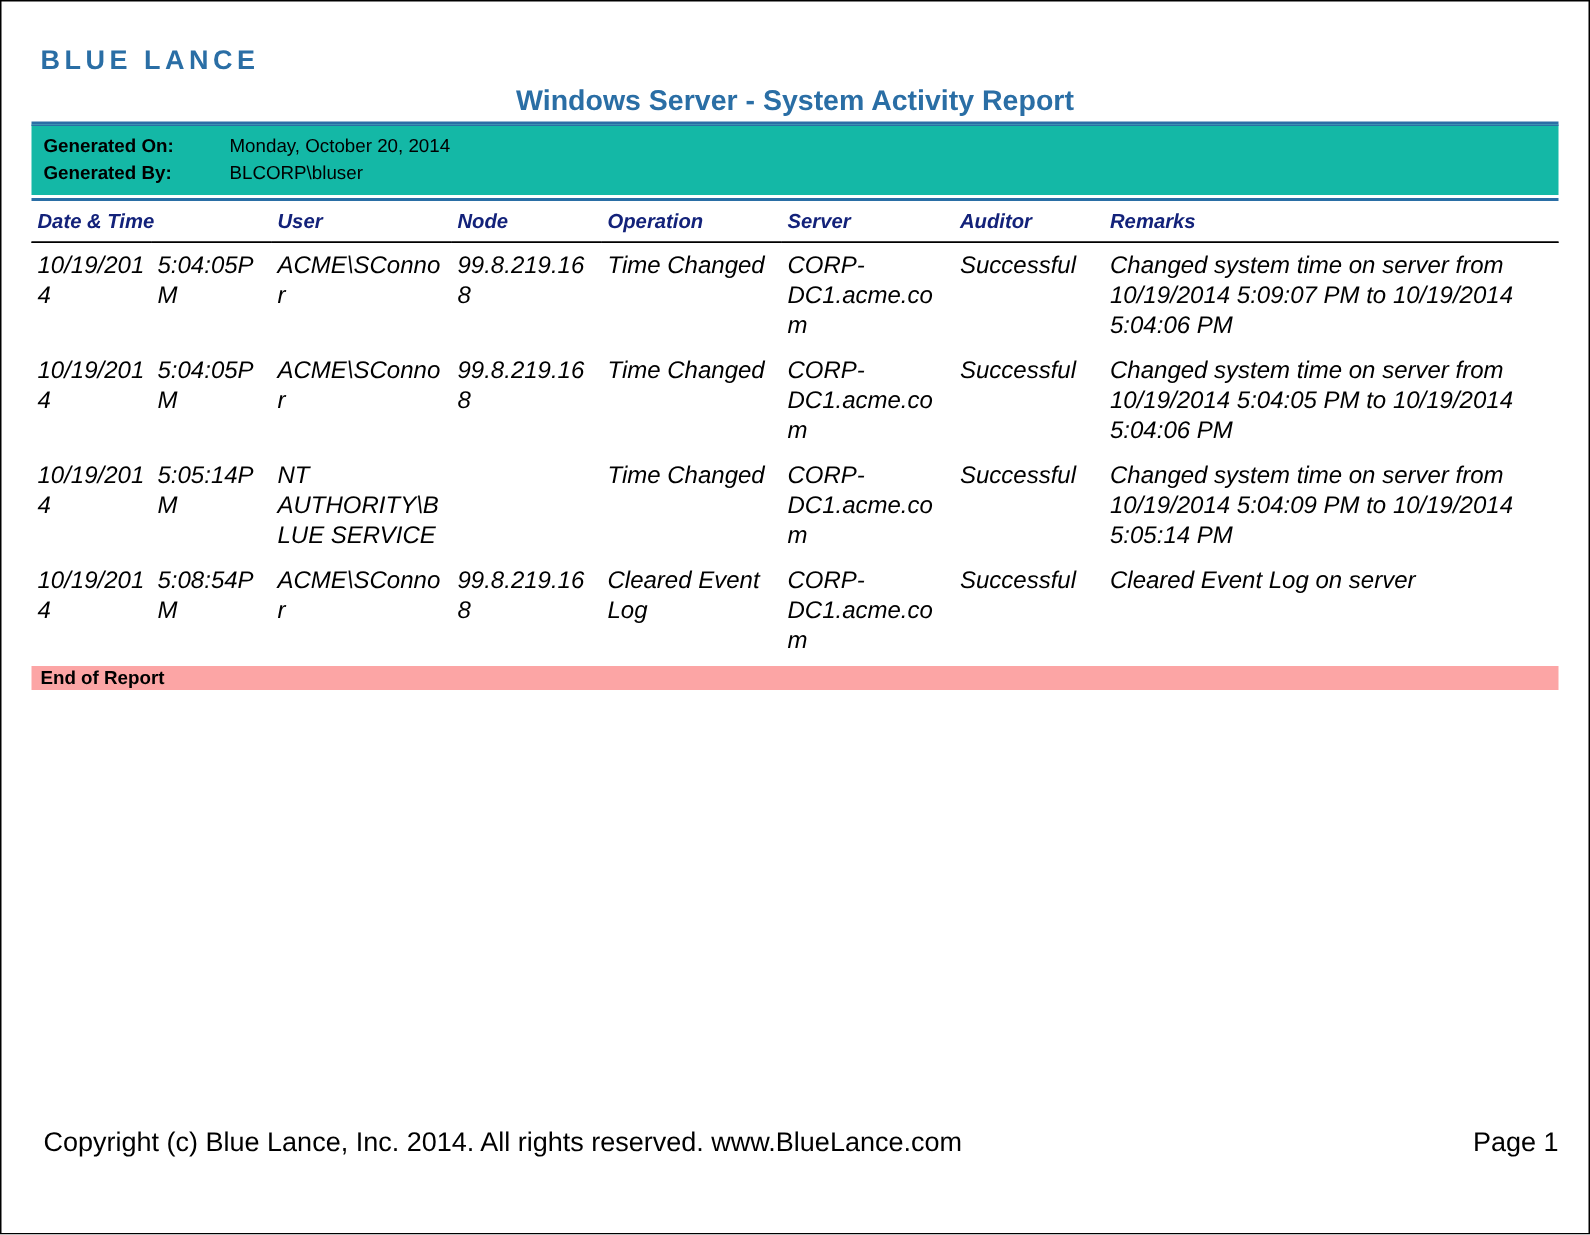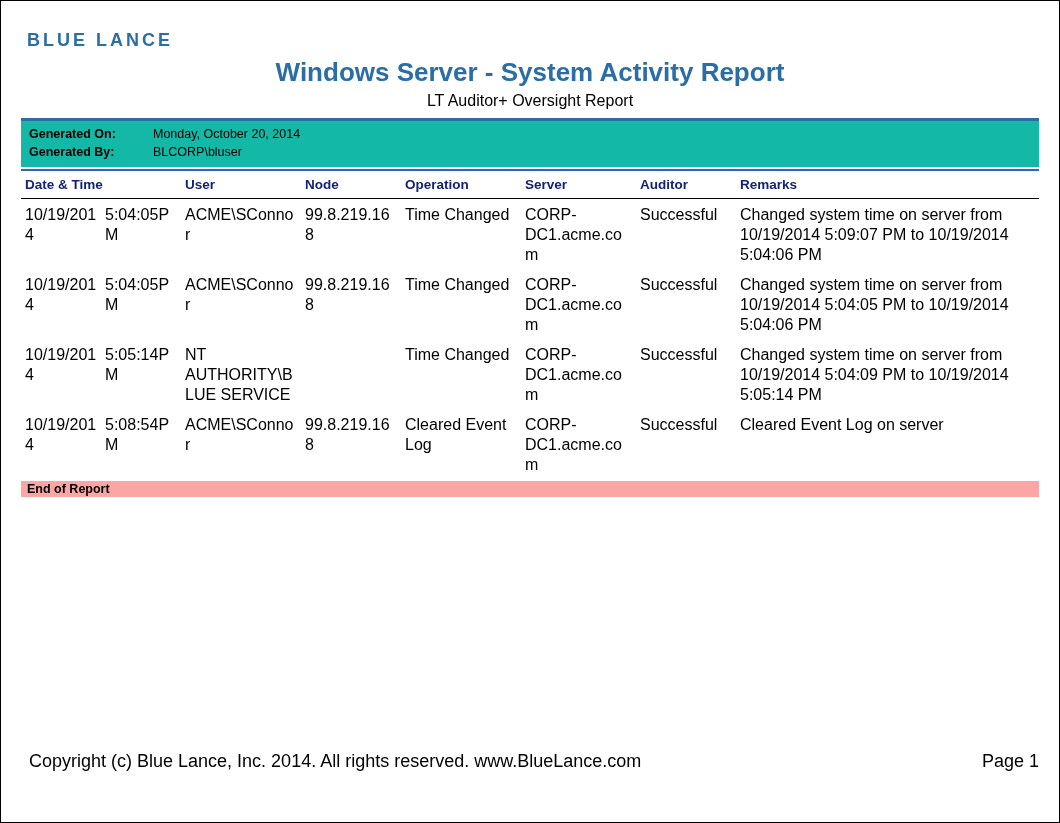--- a/index.html
+++ b/index.html
@@ -25,21 +25,21 @@
     font-weight: 900;
     color: #2a6ea5;
     font-size: 18px;
     letter-spacing: 3px;
     text-transform: uppercase;
     margin: 26px 0 6px 6px;
   }
   .title {
     text-align: center;
     color: #2a6ea5;
-    font-size: 26px;
+    font-size: 19px;
     font-weight: bold;
     margin: 0;
   }
   .subtitle {
     text-align: center;
     font-size: 16px;
     margin: 4px 0 8px 0;
   }
   .rule-top {
     border-top: 2px solid #2a6ea5;
@@ -61,20 +61,21 @@
     font-weight: bold;
   }
   .head-rule {
     border-top: 2px solid #2a6ea5;
     margin-top: 2px;
   }
   table.report {
     width: 100%;
     border-collapse: collapse;
     table-layout: fixed;
+    font-style: italic;
   }
   table.report th {
     text-align: left;
     color: #13227a;
     font-weight: bold;
     font-size: 13.5px;
     padding: 6px 4px 6px 4px;
     border-bottom: 1px solid #000;
     vertical-align: top;
   }
@@ -111,21 +112,20 @@
     justify-content: space-between;
   }
 </style>
 </head>
 <body>
 
 <div class="page">
   <div class="inner">
     <div class="logo">BLUE LANCE</div>
     <h1 class="title">Windows Server - System Activity Report</h1>
-    <div class="subtitle">LT Auditor+ Oversight Report</div>
 
     <div class="rule-top"></div>
     <div class="meta-box">
       <div class="meta-row">
         <div class="meta-label">Generated On:</div>
         <div>Monday, October 20, 2014</div>
       </div>
       <div class="meta-row">
         <div class="meta-label">Generated By:</div>
         <div>BLCORP\bluser</div>

